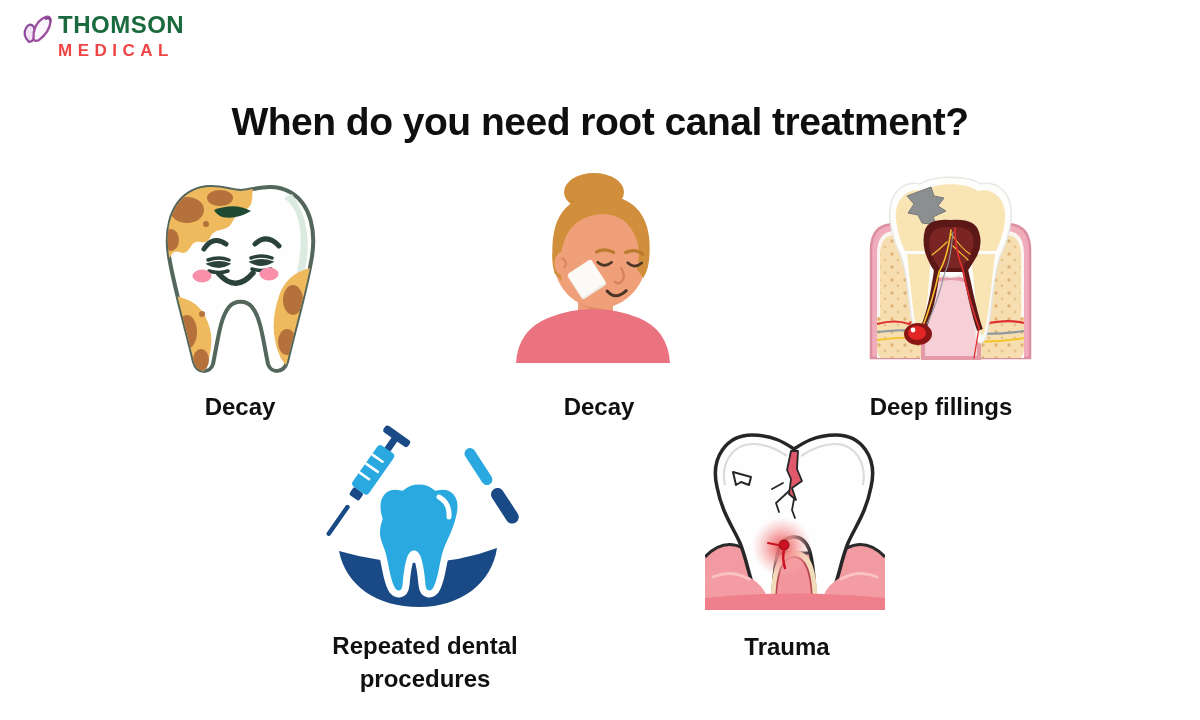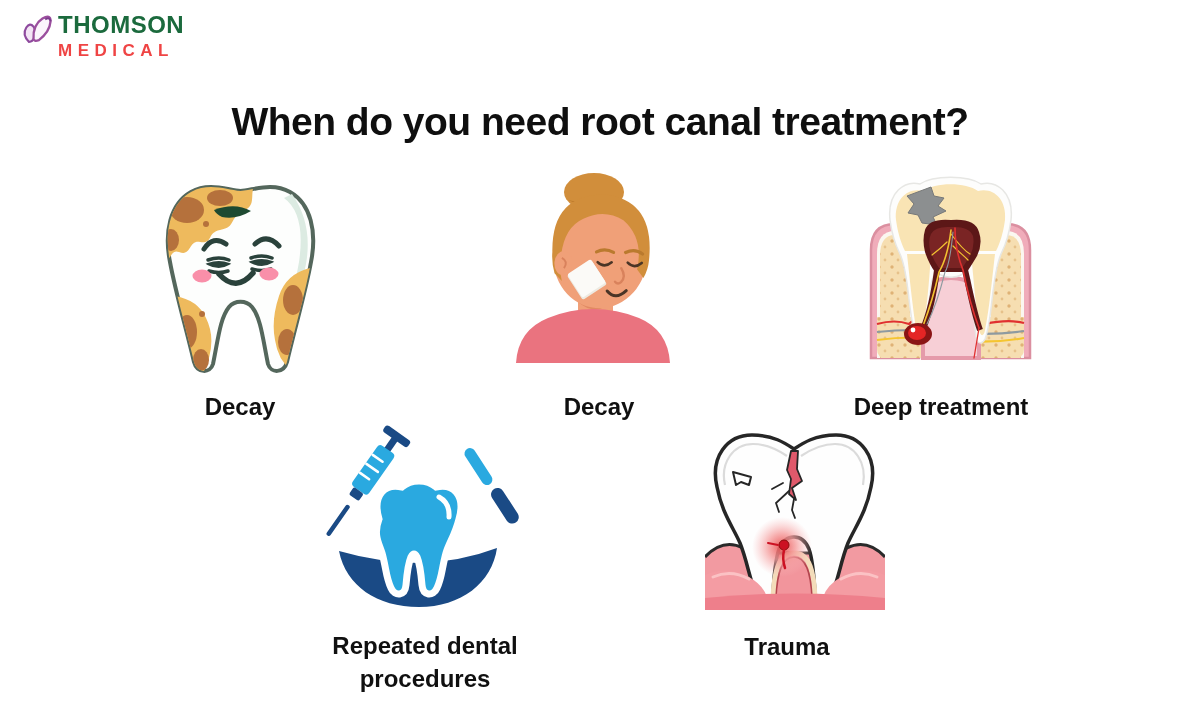--- a/index.html
+++ b/index.html
@@ -180,21 +180,21 @@
         <path d="M 92 56 C 92 74, 96 88, 100 98 C 104 118, 110 140, 116 156" stroke="#E03030" stroke-width="1.6"></path>
         <path d="M 116 156 L 111 186" stroke="#E03030" stroke-width="1.3"></path>
         <path d="M 90 60 C 88 80, 86 94, 82 100 C 78 116, 72 136, 64 152" stroke="#8E9AA0" stroke-width="1.1"></path>
       </g>
 
       <ellipse cx="55" cy="162" rx="14" ry="11" fill="#8A1515"></ellipse>
       <ellipse cx="54" cy="161" rx="9" ry="7" fill="#E42525"></ellipse>
       <circle cx="50" cy="158" r="2.4" fill="#FFFFFF"></circle>
     </svg>
   </figure>
-  <div class="label label-fillings">Deep treatment</div>
+  <div class="label label-fillings">Deep fillings</div>
 
   <figure class="fig fig-repeated">
     <svg viewBox="0 0 210 190" width="210" height="190">
 
       <path d="M 24 126 Q 62 137 103 138 Q 145 137 182 123 C 177 158, 146 182, 104 182 C 62 182, 31 161, 24 126 Z" fill="#1A4A85"></path>
 
       <path d="M 64 94 C 57 70, 70 58, 87 62 C 96 54, 112 54, 121 62 C 138 58, 151 70, 144 94 C 140 110, 134 118, 131 128 C 127 142, 127 153, 122 163 C 118 172, 108 171, 107 160 C 106 148, 105 139, 102 132 Q 99 126, 96 132 C 93 139, 92 148, 91 160 C 90 171, 80 172, 76 163 C 71 153, 71 142, 67 128 C 64 118, 58 110, 64 94 Z" fill="#2AA9E0" stroke="#FFFFFF" stroke-width="7"></path>
       <path d="M 124 72 Q 135 78 134 92" fill="none" stroke="#FFFFFF" stroke-width="5" stroke-linecap="round"></path>
 
       <g transform="translate(84,8) rotate(35)">

